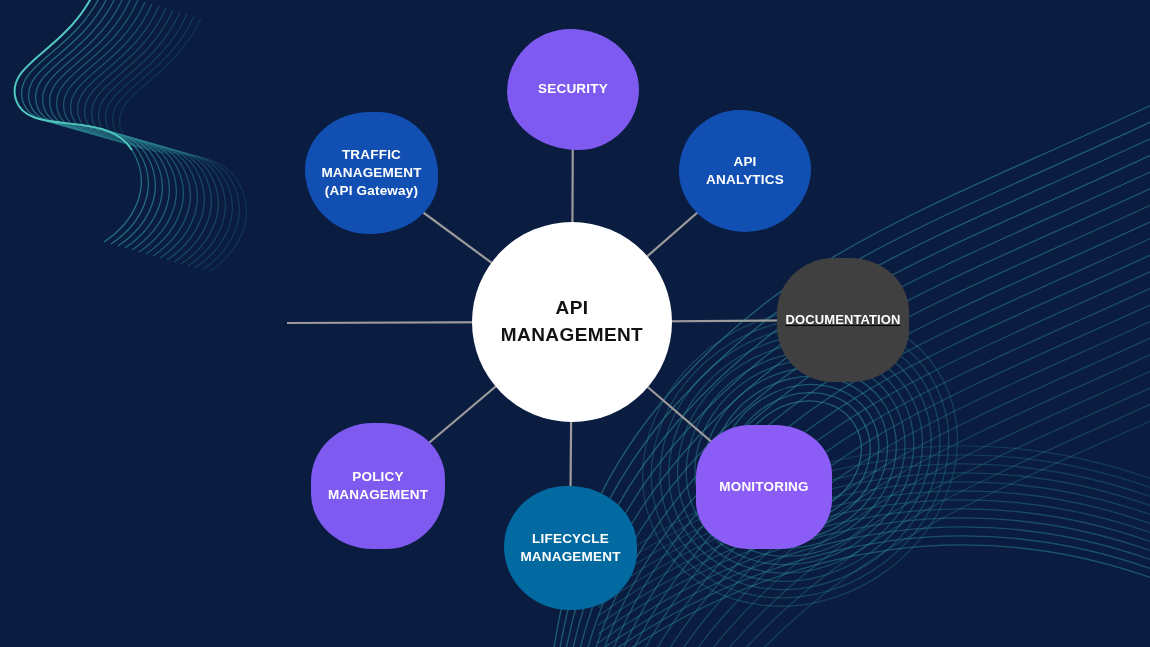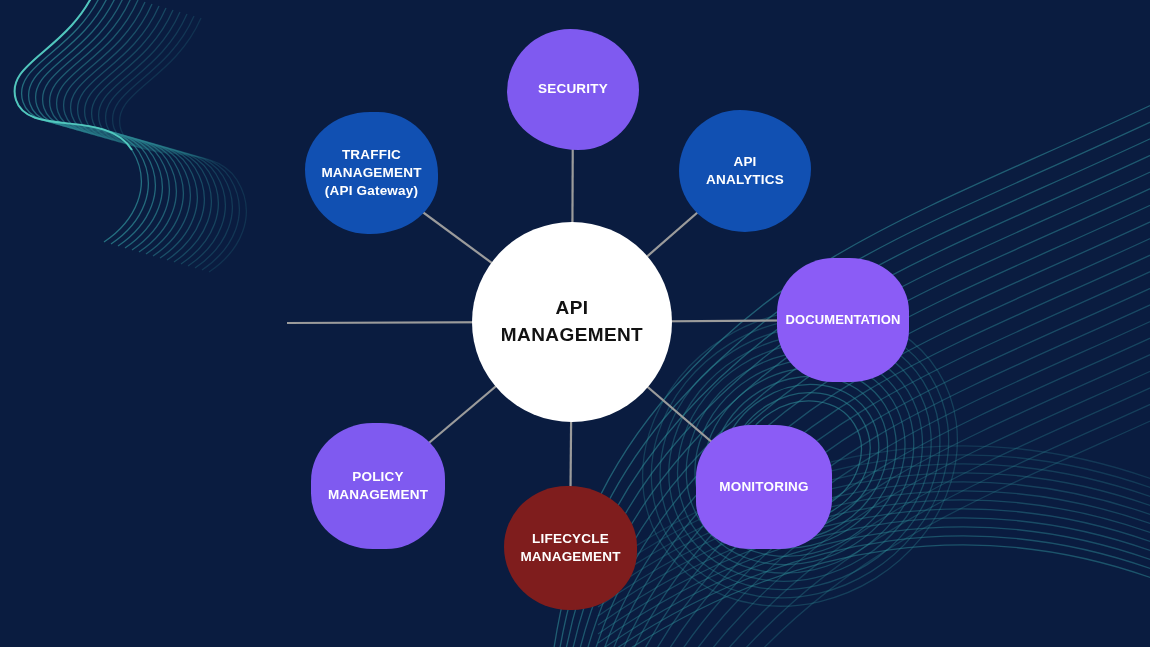--- a/index.html
+++ b/index.html
@@ -138,34 +138,34 @@
 MANAGEMENT
 (API Gateway)</span>
   </div>
 
   <div class="node sat" style="left: 679px; top: 110px; width: 132px; height: 122px; border-radius: 46% 54% 50% 50% / 50% 48% 52% 50%; background: rgb(17, 80, 178);">
     <span class="label">API
 ANALYTICS</span>
   </div>
 
 
-  <div class="node sat doc-node" style="left: 777px; top: 258px; width: 132px; height: 124px; border-radius: 43% 45% 44% 42% / 44% 43% 42% 45%; background: #8b5cf6;">
+  <div class="node sat doc-node" style="left: 777px; top: 258px; width: 132px; height: 124px; border-radius: 43% 45% 44% 42% / 44% 43% 42% 45%; background: #404040; text-decoration: underline;">
     <span class="label">DOCUMENTATION</span>
   </div>
 
   <div class="node sat" style="left: 311px; top: 423px; width: 134px; height: 126px; border-radius: 46% 48% 44% 46% / 46% 44% 48%; background: rgb(127, 90, 240); text-align: center;">
     <span class="label">POLICY
 MANAGEMENT</span>
   </div>
 
   <div class="node sat" style="left: 696px; top: 425px; width: 136px; height: 124px; border-radius: 40% 42% 38% 40% / 42% 40% 40% 38%; background: #8b5cf6;">
     <span class="label">MONITORING</span>
   </div>
 
-  <div class="node sat" style="left: 504px; top: 486px; width: 133px; height: 124px; border-radius: 48% 52% 50% 50% / 50% 50% 48% 52%; background: #7f1d1d;">
+  <div class="node sat" style="left: 504px; top: 486px; width: 133px; height: 124px; border-radius: 48% 52% 50% 50% / 50% 50% 48% 52%; background: #0369a1;">
     <span class="label">LIFECYCLE
 MANAGEMENT</span>
   </div>
 
   <div class="node center-node" style="left: 472px; top: 222px; width: 200px; height: 200px; border-radius: 50%; background: rgb(255, 255, 255);">
     <span class="label">API
 MANAGEMENT</span>
   </div>
 
 </div>

